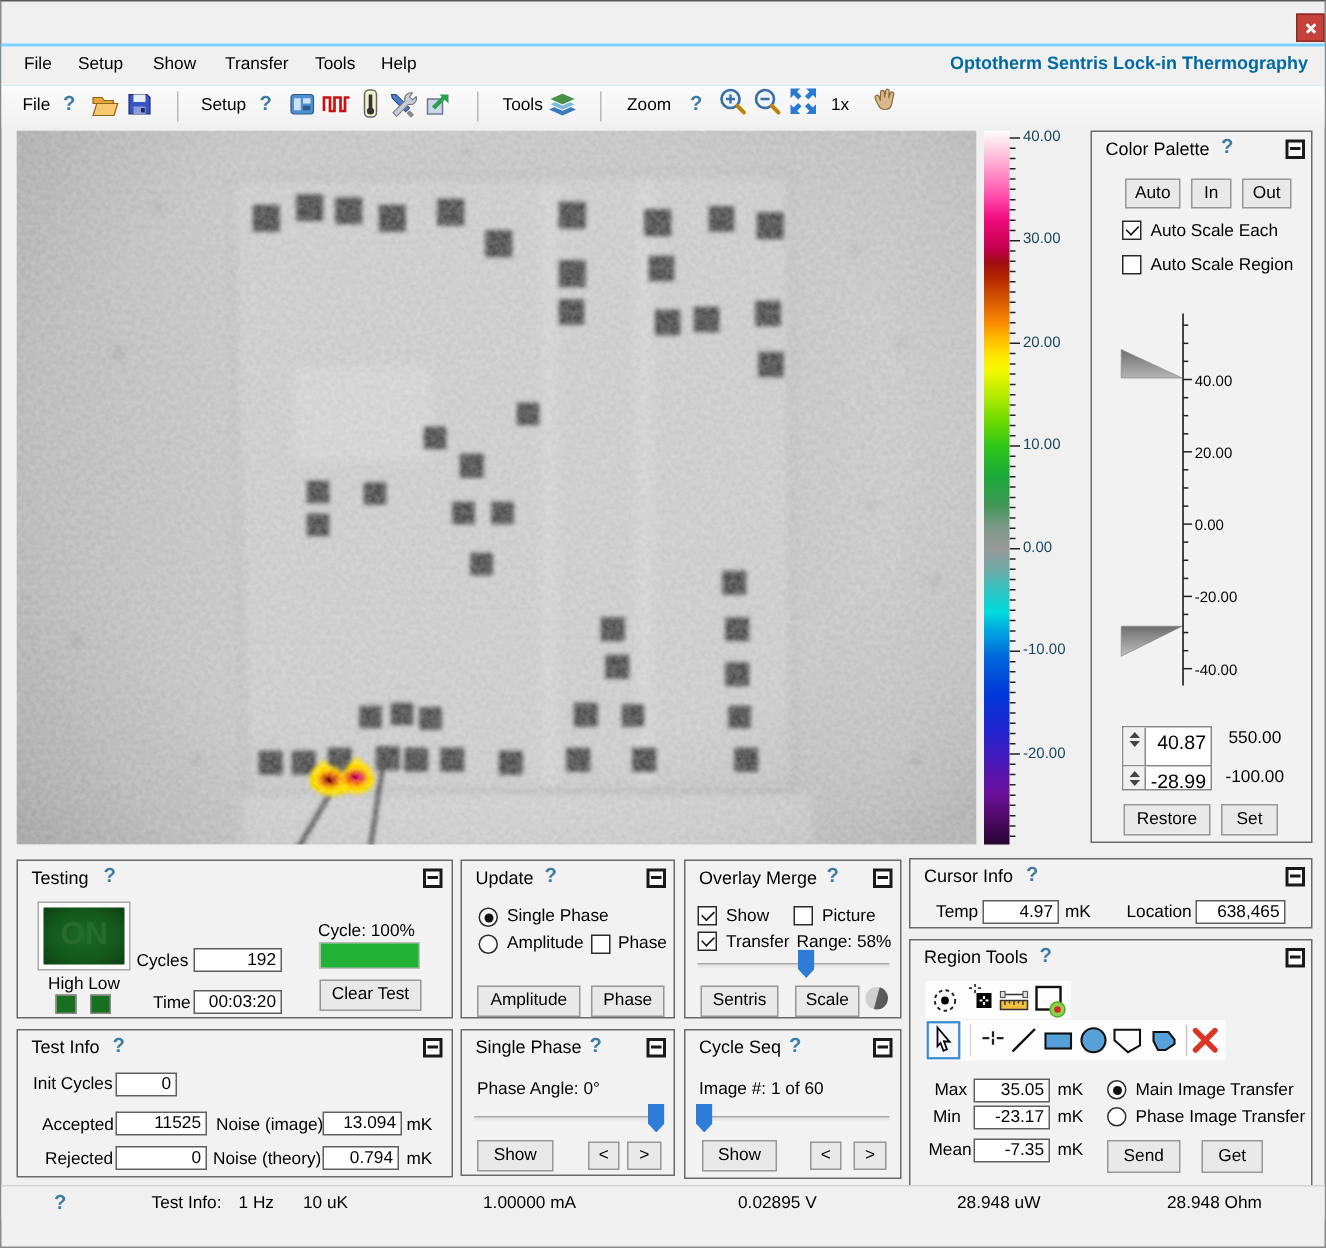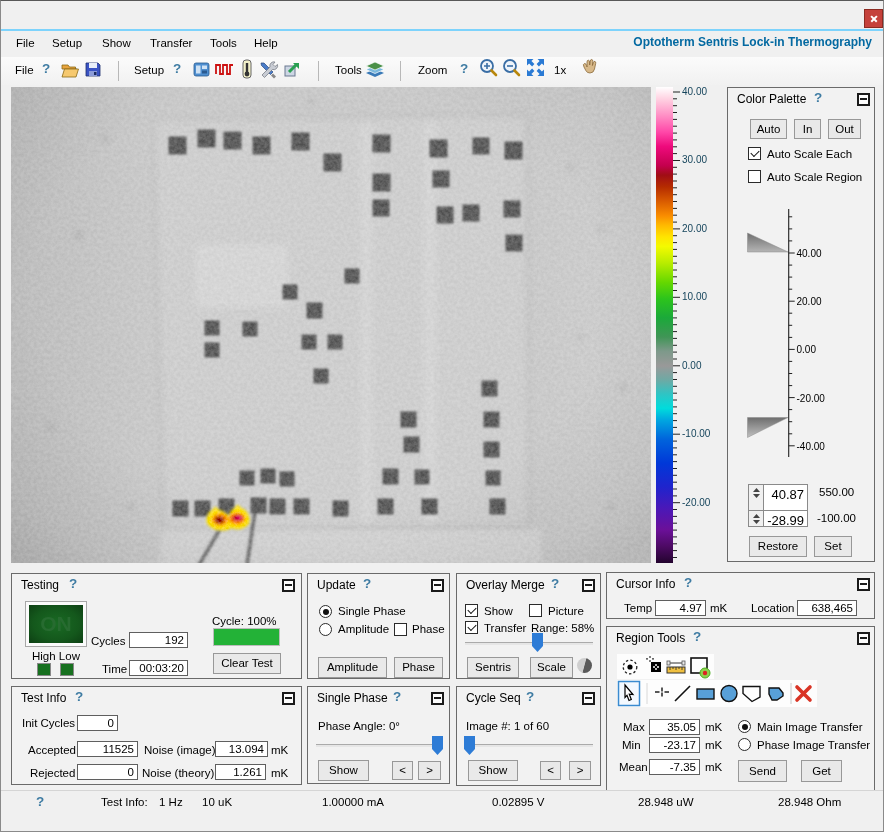--- a/index.html
+++ b/index.html
@@ -391,21 +391,21 @@
     <span class="lbl" style="left:10px;top:30px">Init Cycles</span>
     <div class="tbox" style="left:65px;top:28px;width:41px;height:16px">0</div>
     <span class="lbl" style="left:16px;top:57px">Accepted</span>
     <div class="tbox" style="left:65px;top:54px;width:61px;height:16px">11525</div>
     <span class="lbl" style="left:132px;top:57px">Noise (image)</span>
     <div class="tbox" style="left:203px;top:54px;width:53px;height:16px">13.094</div>
     <span class="lbl" style="left:259px;top:57px">mK</span>
     <span class="lbl" style="left:18px;top:80px">Rejected</span>
     <div class="tbox" style="left:65px;top:77px;width:61px;height:16px">0</div>
     <span class="lbl" style="left:130px;top:80px">Noise (theory)</span>
-    <div class="tbox" style="left:203px;top:77px;width:51px;height:16px">1.261</div>
+    <div class="tbox" style="left:203px;top:77px;width:51px;height:16px">0.794</div>
     <span class="lbl" style="left:259px;top:80px">mK</span>
   </div>
 
   <div class="panel" style="left:306px;top:572px;width:143px;height:106px">
     <span class="ptitle">Update</span>
       <span class="qm" style="position:absolute;left:55px;top:2px">?</span>
     <span class="minus" style="left:123px;top:5px"></span>
     <span class="radio c" style="left:11px;top:31px"></span>
     <span class="lbl" style="left:30px;top:31px">Single Phase</span>
     <span class="radio" style="left:11px;top:49px"></span>

